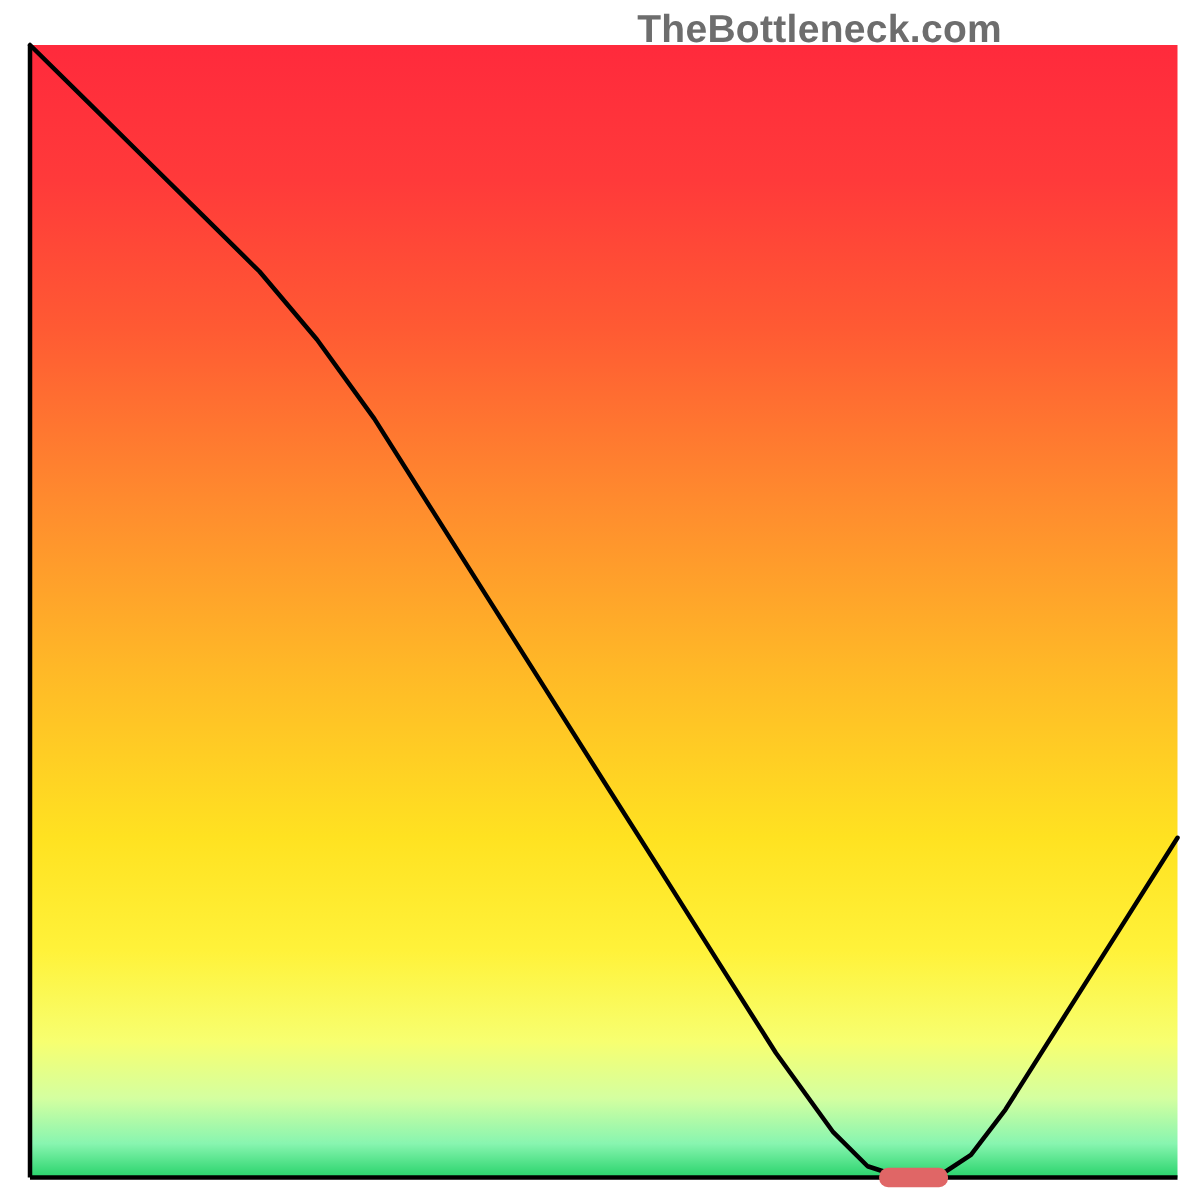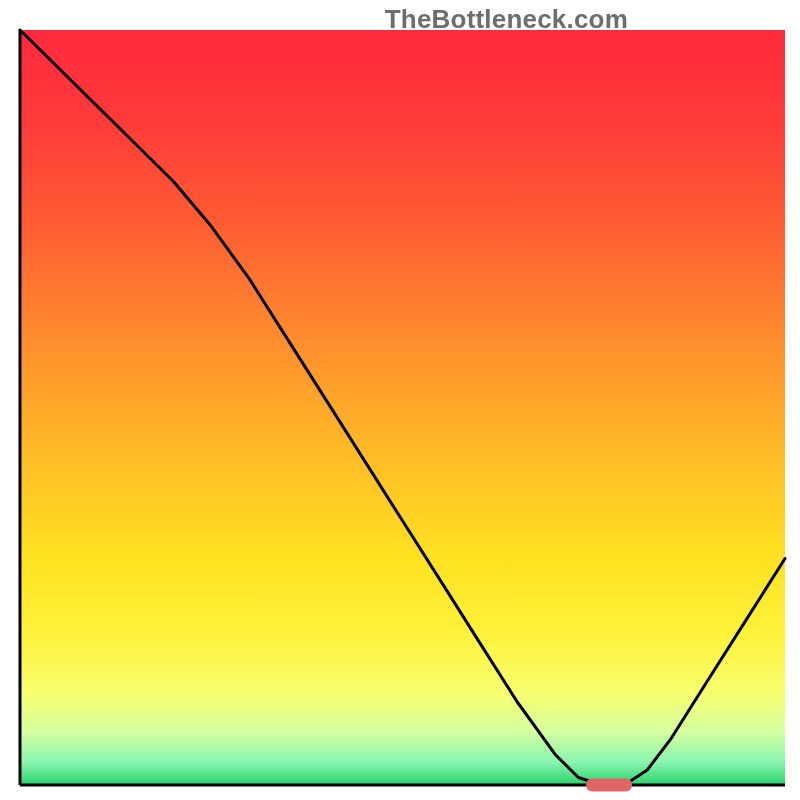--- a/index.html
+++ b/index.html
@@ -7,20 +7,21 @@
     padding: 0;
     width: 800px;
     height: 800px;
     background: #ffffff;
     overflow: hidden;
   }
   .chart-wrap {
     position: relative;
     width: 640px;
     height: 800px;
+    padding-left: 40px;
   }
   .watermark {
     position: absolute;
     top: 4px;
     right: 12px;
     font-family: Arial, Helvetica, sans-serif;
     font-size: 26px;
     font-weight: 600;
     color: #6d6d6d;
     letter-spacing: 0.2px;

